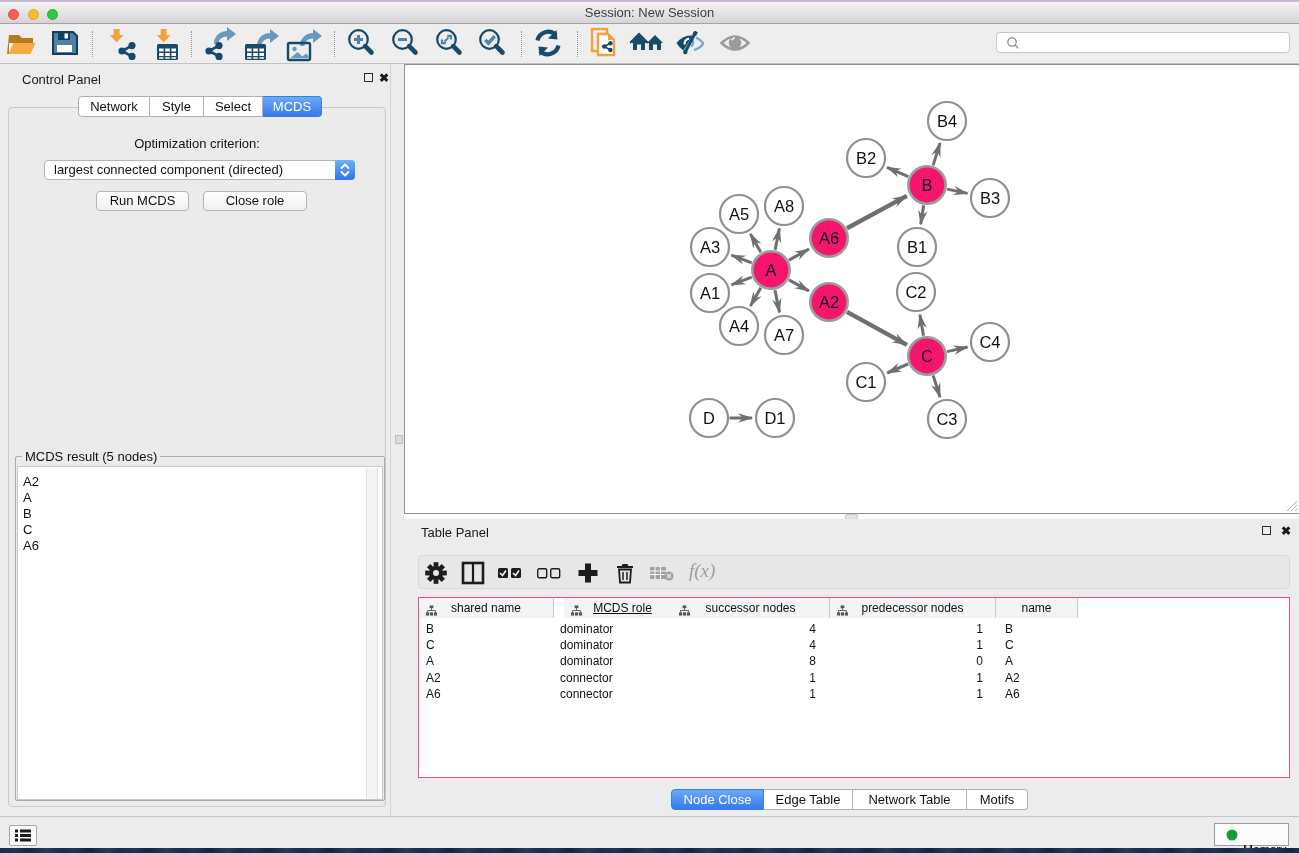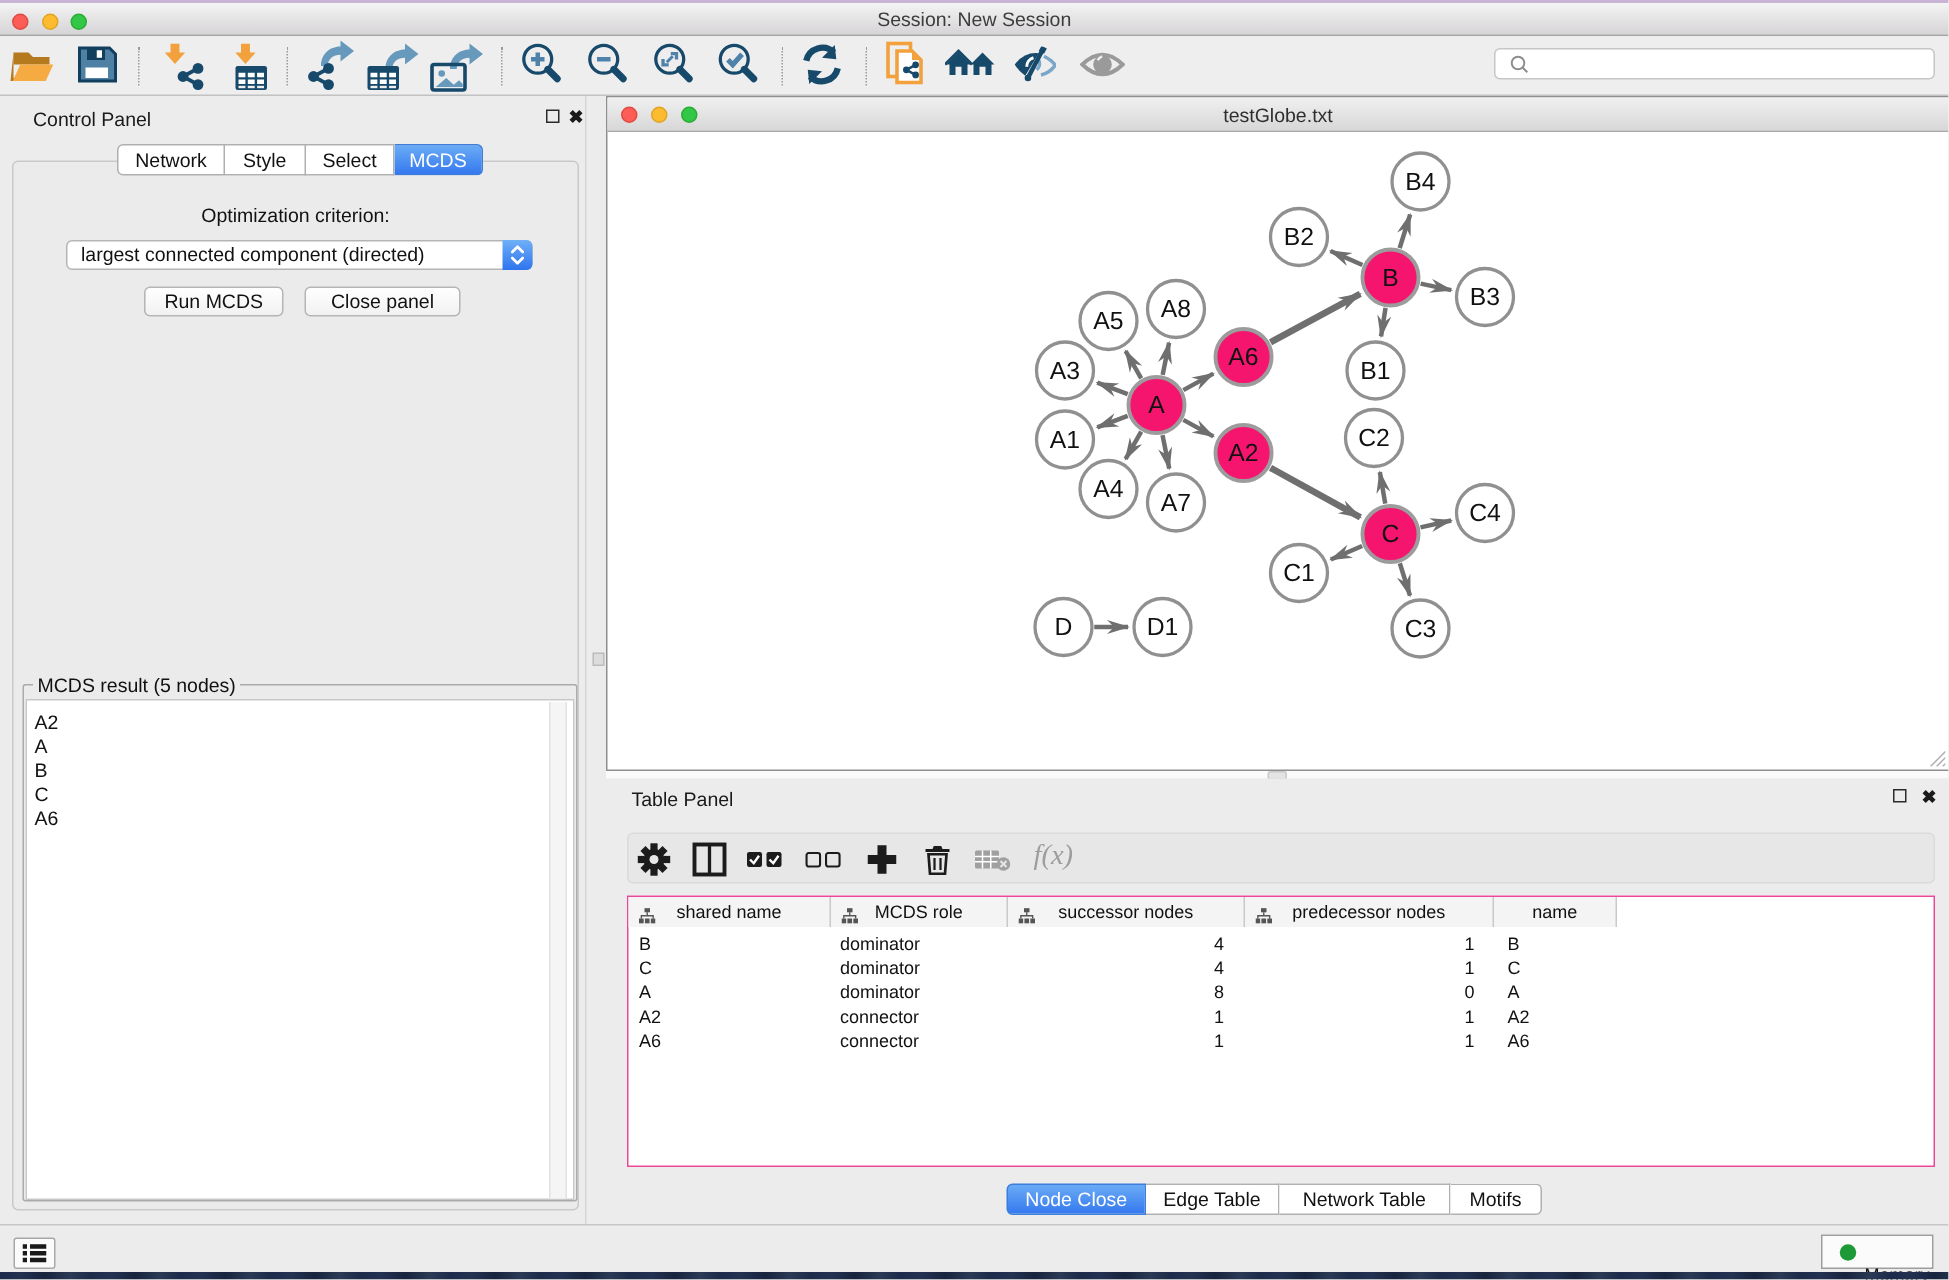--- a/index.html
+++ b/index.html
@@ -226,21 +226,21 @@
   </div>
   <div class="abs" id="cpcontent">
     <div style="position:absolute; left:0; top:28px; width:100%; text-align:center; font-size:13px; color:#111;">Optimization criterion:</div>
     <div id="dropdown">largest connected component (directed)
       <div id="ddbtn"><svg width="20" height="20" viewBox="0 0 20 20">
             <path d="M6.5 8 L10 4.5 L13.5 8" fill="none" stroke="#fff" stroke-width="1.8" stroke-linecap="round" stroke-linejoin="round"></path>
             <path d="M6.5 12 L10 15.5 L13.5 12" fill="none" stroke="#fff" stroke-width="1.8" stroke-linecap="round" stroke-linejoin="round"></path>
           </svg></div>
     </div>
     <div class="btn" style="left:87px; top:83px; width:93px;">Run MCDS</div>
-    <div class="btn" style="left:194px; top:83px; width:104px;">Close panel</div>
+    <div class="btn" style="left:194px; top:83px; width:104px;">Close role</div>
     <div id="grpbox">
       <div id="grplabel">MCDS result (5 nodes)</div>
       <div id="mcdslist">
         <div class="sb"></div>
         <ul>
             <li>A2</li>
             <li>A</li>
             <li>B</li>
             <li>C</li>
             <li>A6</li>
@@ -254,26 +254,20 @@
 
 <style>
 #netwin { left:404px; top:64px; width:895px; height:450px; border:1px solid #8f8f8f; border-right:none; background:#fff; }
 #nettitle { position:absolute; left:0; top:0; width:100%; height:23px;
   background:linear-gradient(#f0f0f0,#d7d7d7); border-bottom:1px solid #a9a9a9; }
 #nettitle .title { width:100%; text-align:center; font-size:13px; color:#2e2e2e; line-height:23px; }
 #hsplit { left:404px; top:514px; width:895px; height:5px; background:#fbfbfb; }
 #hhandle { left:845px; top:514px; width:13px; height:6px; background:#e3e3e3; border:1px solid #c9c9c9; border-radius:2px; }
 </style>
 <div class="abs" id="netwin">
-  <div id="nettitle">
-    <div class="light" style="left:9px; top:6px; background:#fc5d57; border:0.5px solid #e04b42;"></div>
-    <div class="light" style="left:29px; top:6px; background:#fdbc2f; border:0.5px solid #e0a522;"></div>
-    <div class="light" style="left:49px; top:6px; background:#33c748; border:0.5px solid #2aad35;"></div>
-    <div class="title">testGlobe.txt</div>
-  </div>
   <svg style="position:absolute; left:0; top:24px;" width="893" height="425" viewBox="0 0 893 425">
 <defs>
 <marker id="ar" viewBox="0 0 12 8" refX="11" refY="4" markerWidth="5.6" markerHeight="3.4" orient="auto-start-reverse">
           <path d="M0,0.3 L12,4 L0,7.7 L3.8,4 Z" fill="#6f6f6f"></path>
         </marker>
 <marker id="arb" viewBox="0 0 12 8" refX="11" refY="4" markerWidth="3.9" markerHeight="2.4" orient="auto-start-reverse">
           <path d="M0,0.3 L12,4 L0,7.7 L3.8,4 Z" fill="#6f6f6f"></path>
         </marker>
 </defs>
 <line x1="355.8" y1="163.2" x2="345.4" y2="145.0" stroke="#6f6f6f" stroke-width="3" marker-end="url(#ar)"></line>
@@ -427,21 +421,21 @@
 <div style="position:absolute; left:270px; top:4px; font-family:'Liberation Serif',serif; font-style:italic; font-size:19px; color:#9d9d9d;text-align:center;">f(x)</div>
   </div>
   <div id="tblbox">
 <div class="hdr" style="left:0px; width:135px;"><span class="hdricon"><svg width="11" height="11" viewBox="0 0 12 12">
             <rect x="4" y="0.5" width="4" height="3" fill="#555"></rect>
             <rect x="0" y="8" width="3.4" height="3.5" fill="#555"></rect>
             <rect x="4.3" y="8" width="3.4" height="3.5" fill="#555"></rect>
             <rect x="8.6" y="8" width="3.4" height="3.5" fill="#555"></rect>
             <path d="M6,3.5 V6 M1.7,8 V6 H10.3 V8" stroke="#555" stroke-width="1" fill="none"></path>
           </svg></span>shared name</div>
-<div class="hdr" style="left:135px; width:118px;"><span class="hdricon"><svg width="11" height="11" viewBox="0 0 12 12">
+<div class="hdr" style="left:145px; width:118px;text-decoration:underline;"><span class="hdricon"><svg width="11" height="11" viewBox="0 0 12 12">
             <rect x="4" y="0.5" width="4" height="3" fill="#555"></rect>
             <rect x="0" y="8" width="3.4" height="3.5" fill="#555"></rect>
             <rect x="4.3" y="8" width="3.4" height="3.5" fill="#555"></rect>
             <rect x="8.6" y="8" width="3.4" height="3.5" fill="#555"></rect>
             <path d="M6,3.5 V6 M1.7,8 V6 H10.3 V8" stroke="#555" stroke-width="1" fill="none"></path>
           </svg></span>MCDS role</div>
 <div class="hdr" style="left:253px; width:158px;"><span class="hdricon"><svg width="11" height="11" viewBox="0 0 12 12">
             <rect x="4" y="0.5" width="4" height="3" fill="#555"></rect>
             <rect x="0" y="8" width="3.4" height="3.5" fill="#555"></rect>
             <rect x="4.3" y="8" width="3.4" height="3.5" fill="#555"></rect>

